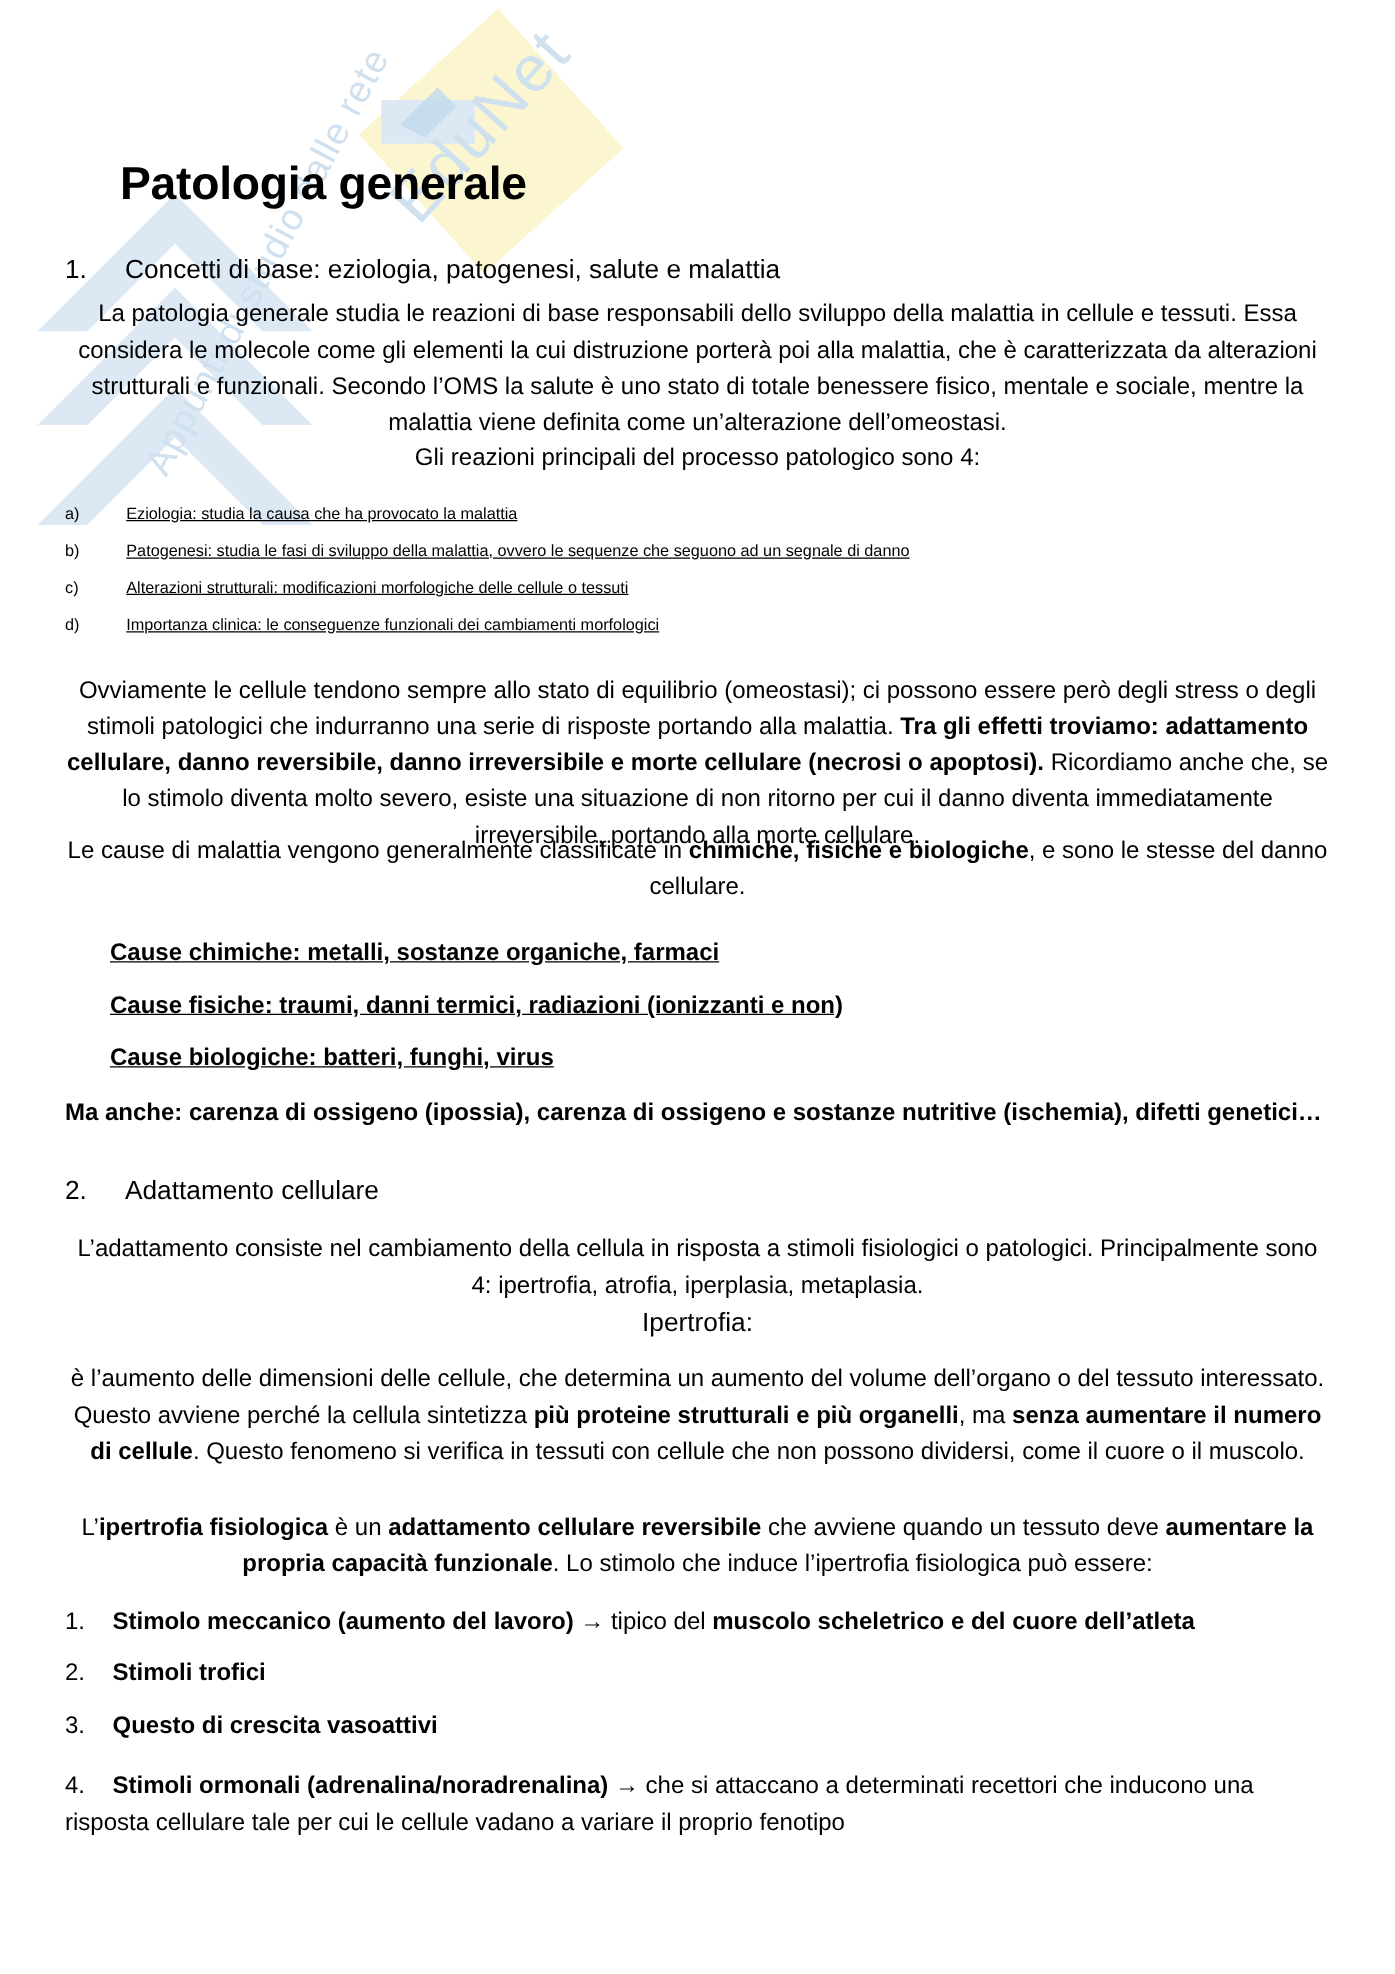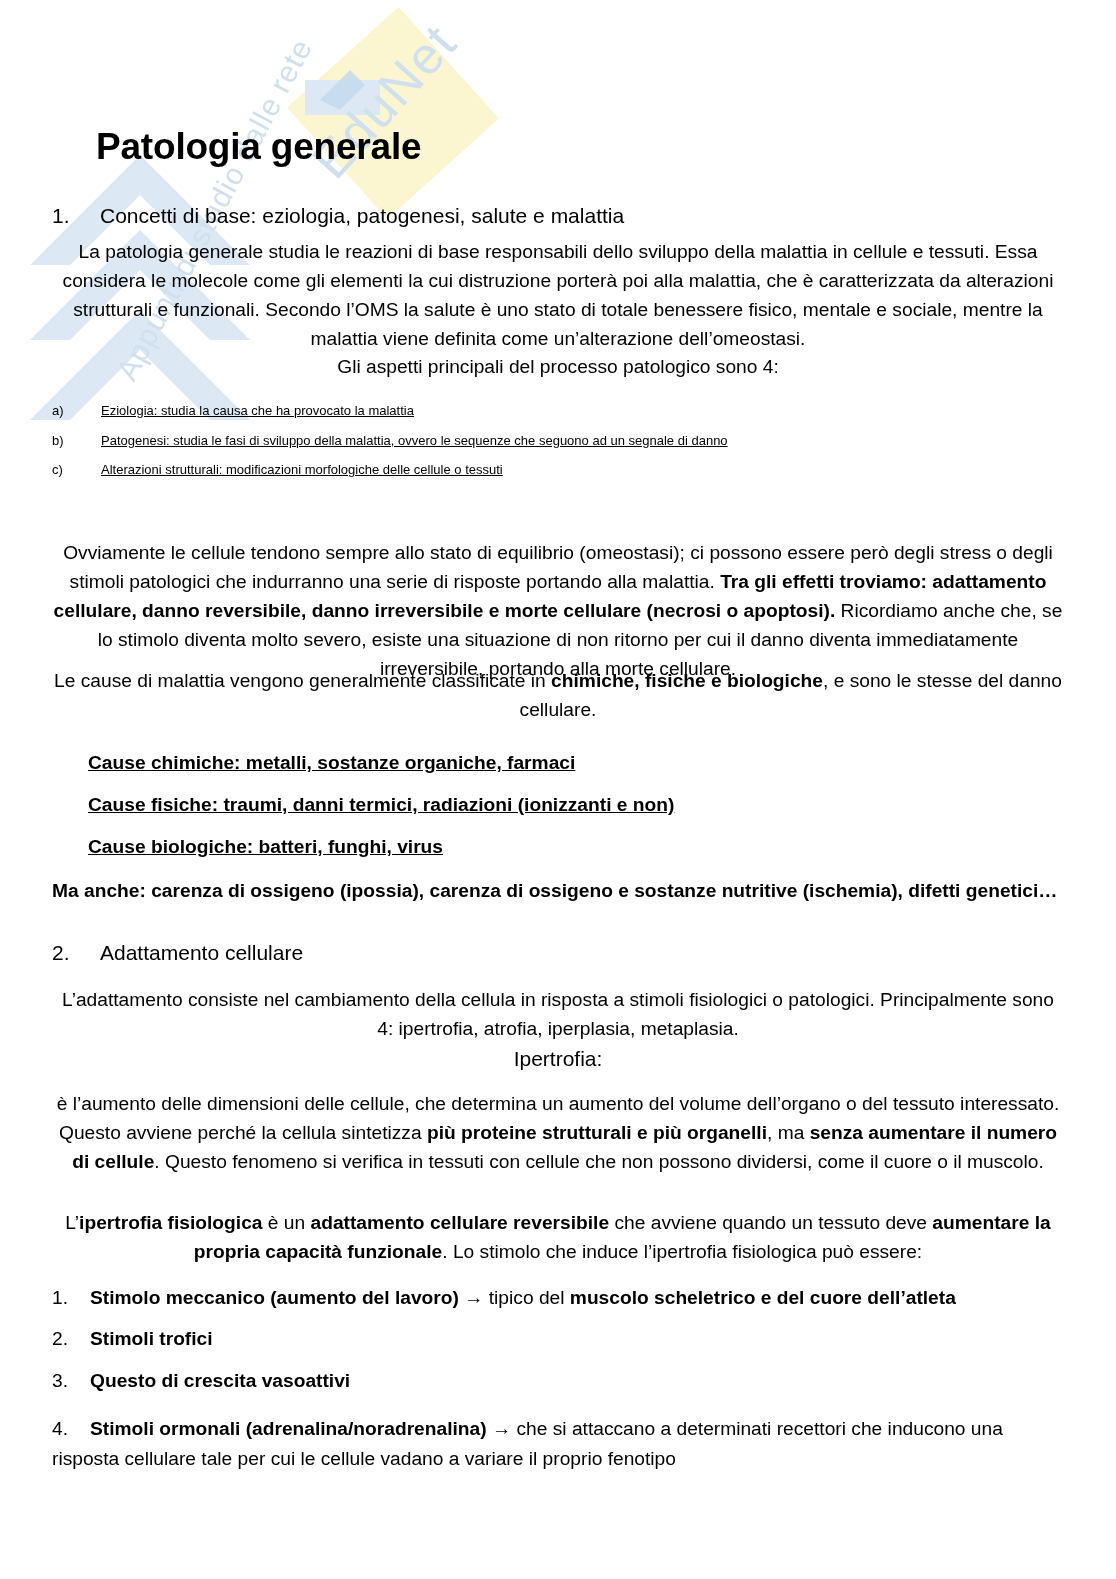--- a/index.html
+++ b/index.html
@@ -177,26 +177,27 @@
 <div id="page">
 
   <h1 class="doc-title">Patologia generale</h1>
 
   <div class="sec-head" style="top:204px;">
     <span class="num">1.</span><span>Concetti di base: eziologia, patogenesi, salute e malattia</span>
   </div>
 
   <div class="para" style="top:237px;">La patologia generale studia le reazioni di base responsabili dello sviluppo della malattia in cellule e tessuti. Essa considera le molecole come gli elementi la cui distruzione porterà poi alla malattia, che è caratterizzata da alterazioni strutturali e funzionali. Secondo l’OMS la salute è uno stato di totale benessere fisico, mentale e sociale, mentre la malattia viene definita come un’alterazione dell’omeostasi.</div>
 
-  <div class="para" style="top:352px;">Gli aspetti principali del processo patologico sono 4:</div>
+  <div class="para" style="top:352px;">Gli reazioni principali del processo patologico sono 4:</div>
 
   <div class="ab-list" style="top:396px;">
     <div class="ab-row"><span class="mk">a)</span><span>Eziologia: studia la causa che ha provocato la malattia</span></div>
     <div class="ab-row"><span class="mk">b)</span><span>Patogenesi: studia le fasi di sviluppo della malattia, ovvero le sequenze che seguono ad un segnale di danno</span></div>
     <div class="ab-row"><span class="mk">c)</span><span>Alterazioni strutturali: modificazioni morfologiche delle cellule o tessuti</span></div>
+    <div class="ab-row"><span class="mk">d)</span><span>Importanza clinica: le conseguenze funzionali dei cambiamenti morfologici</span></div>
   </div>
 
   <div class="para" style="top:538px;"><span>Ovviamente le cellule tendono sempre allo stato di equilibrio (omeostasi); ci possono essere però degli stress o degli stimoli patologici che indurranno una serie di risposte portando alla malattia. </span><b>Tra gli effetti troviamo: adattamento cellulare, danno reversibile, danno irreversibile e morte cellulare (necrosi o apoptosi).</b><span> Ricordiamo anche che, se lo stimolo diventa molto severo, esiste una situazione di non ritorno per cui il danno diventa immediatamente irreversibile, portando alla morte cellulare.</span></div>
 
   <div class="para" style="top:666px;"><span>Le cause di malattia vengono generalmente classificate in </span><b>chimiche, fisiche e biologiche</b><span>, e sono le stesse del danno cellulare.</span></div>
 
   <div class="uline" style="top:748px;"><span class="u">Cause chimiche: metalli, sostanze organiche, farmaci</span></div>
 
   <div class="uline" style="top:790px;"><span class="u">Cause fisiche: traumi, danni termici, radiazioni (ionizzanti e non)</span></div>
 

